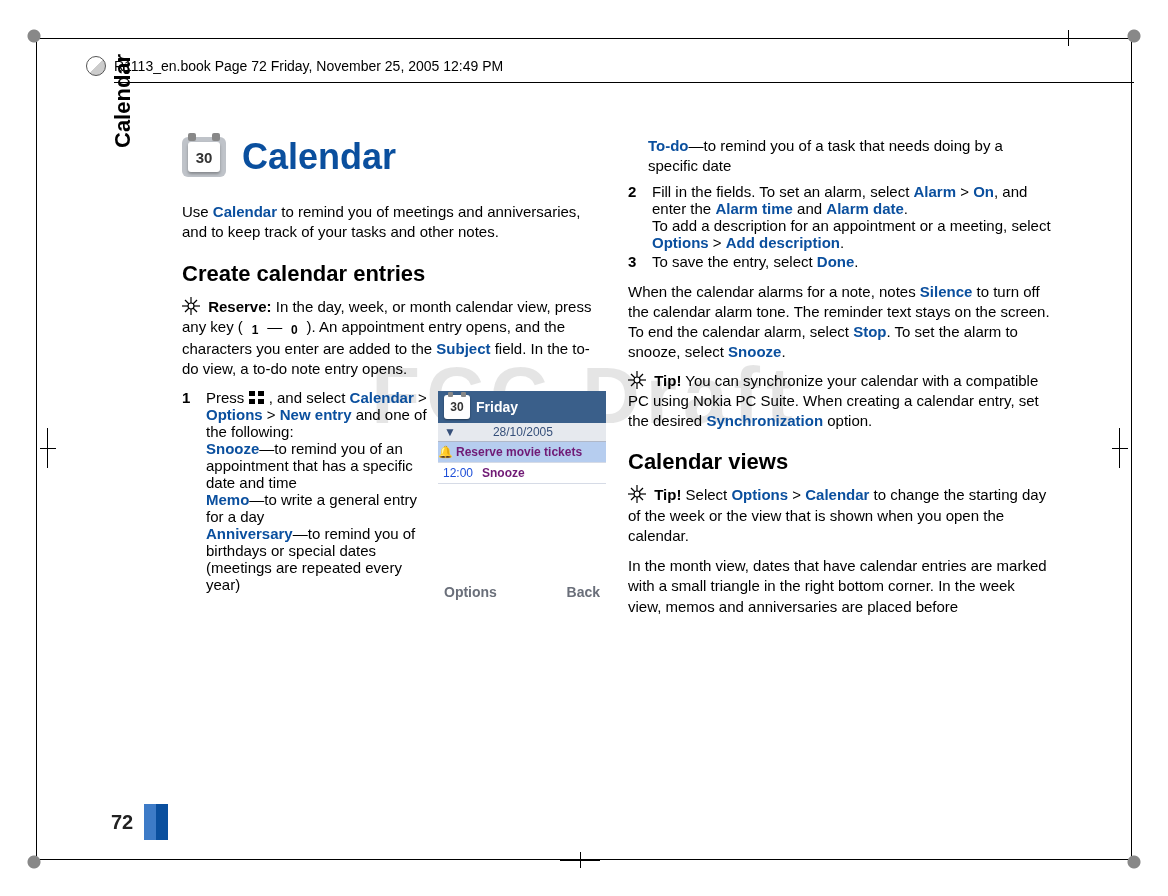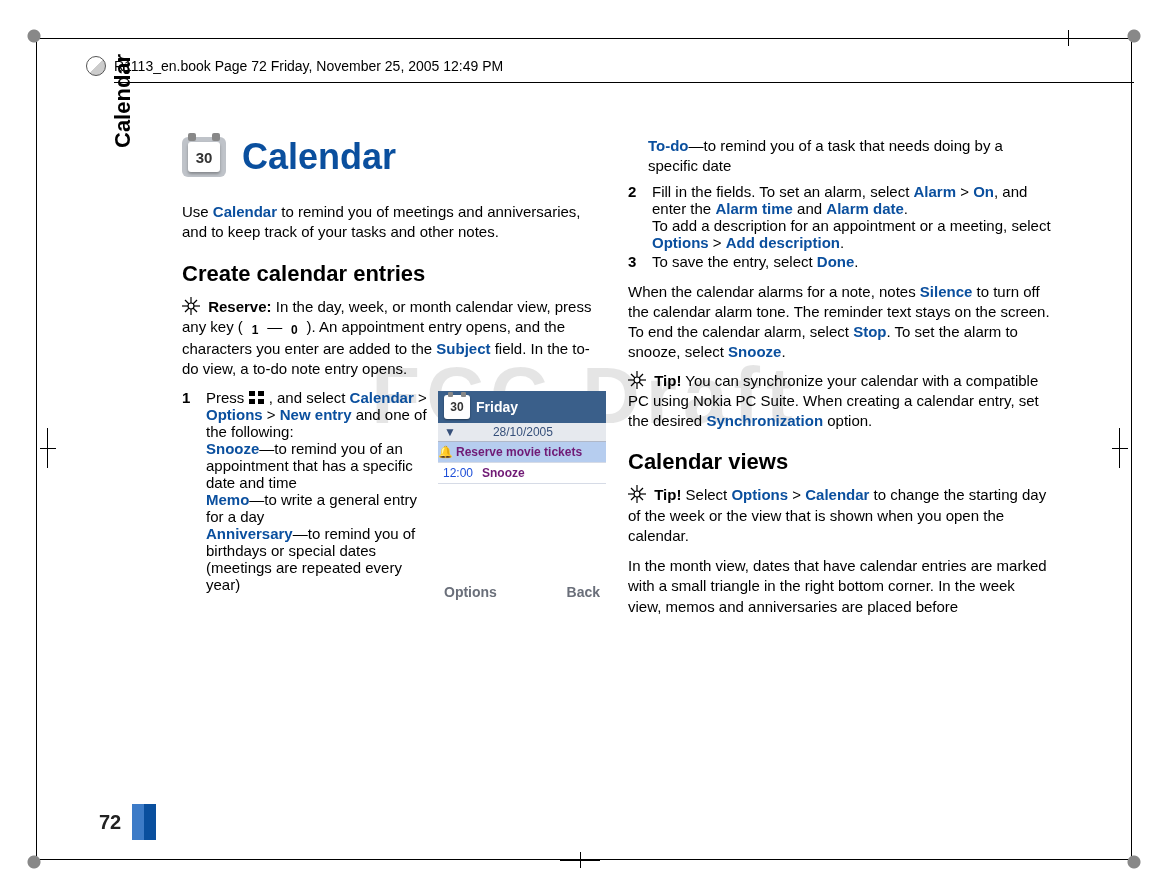--- a/index.html
+++ b/index.html
@@ -80,21 +80,21 @@
     left: 110px;
     top: 148px;
     transform: rotate(-90deg);
     transform-origin: left top;
     font-weight: bold;
     font-size: 22px;
   }
 
   .page-block {
     position: absolute;
-    left: 88px;
+    left: 100px;
     bottom: 56px;
     display: flex;
     align-items: stretch;
     height: 36px;
     text-align: center;
   }
   .page-block .bar { width: 12px; background: #0a4f9e; }
   .page-block .bar.light { background: #3d7bc7; }
   .page-block .num {
     width: 44px;

